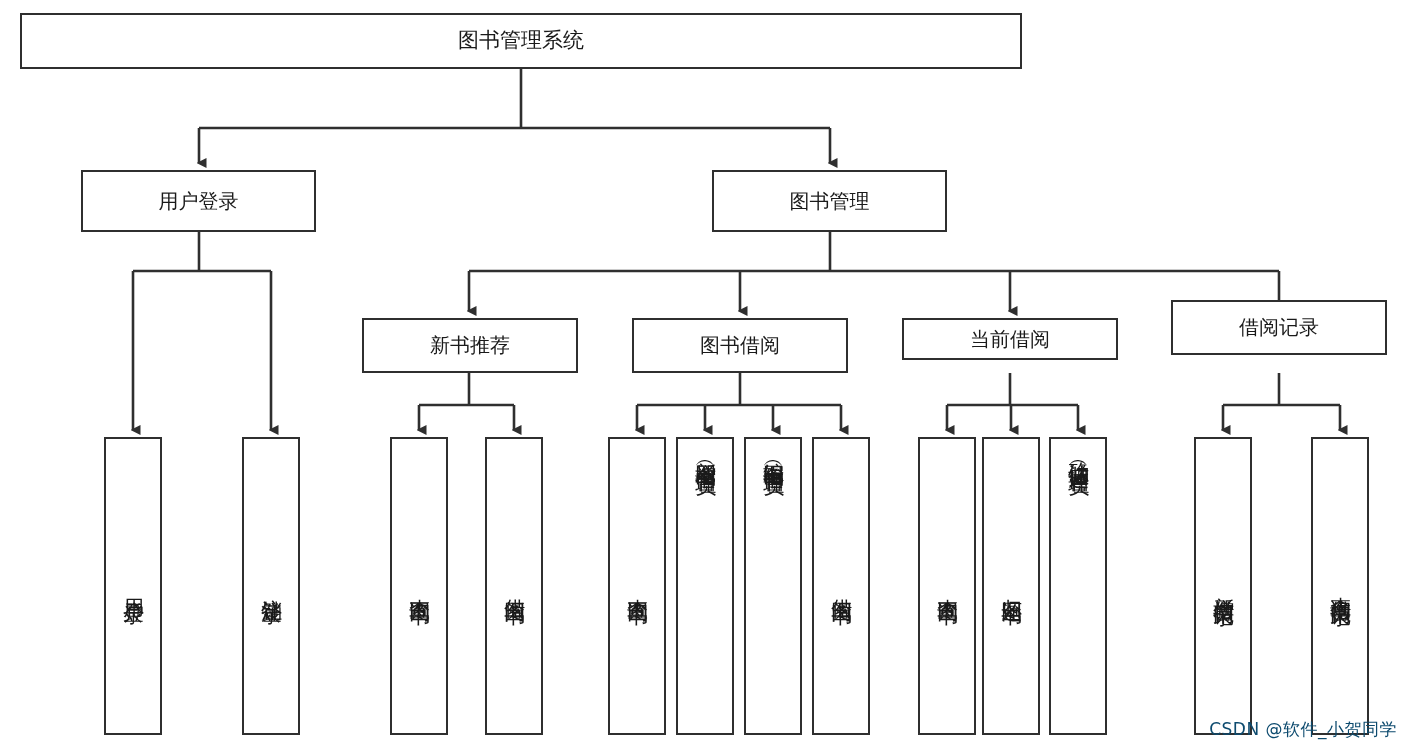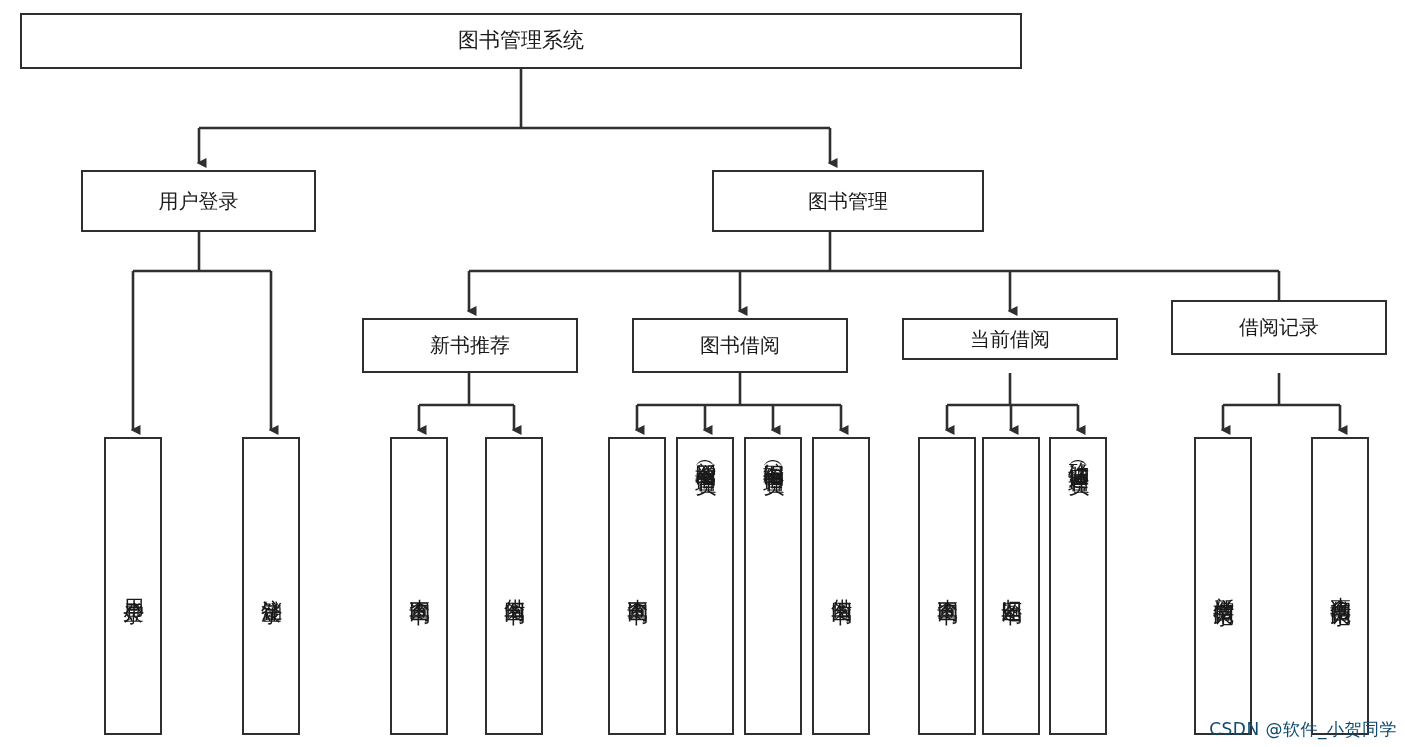--- a/index.html
+++ b/index.html
@@ -133,21 +133,21 @@
     </g>
   </svg>
 
   <div class="node root" style="left:20px; top:13px; width:1002px; height:56px;">
     <span>图书管理系统</span>
   </div>
 
   <div class="node level2" style="left:81px; top:170px; width:235px; height:62px;">
     <span>用户登录</span>
   </div>
-  <div class="node level2" style="left:712px; top:170px; width:272px; height:62px;align-items:center;">
+  <div class="node level2" style="left:712px; top:170px; width:235px; height:62px;align-items:center;">
     <span>图书管理</span>
   </div>
 
   <div class="node level3" style="left:632px; top:318px; width:216px; height:55px;">
     <span>图书借阅</span>
   </div>
   <div class="node level3" style="left:362px; top:318px; width:216px; height:55px;">
     <span>新书推荐</span>
   </div>
   <div class="node level3" style="left:902px; top:318px; width:216px; height:42px;">

